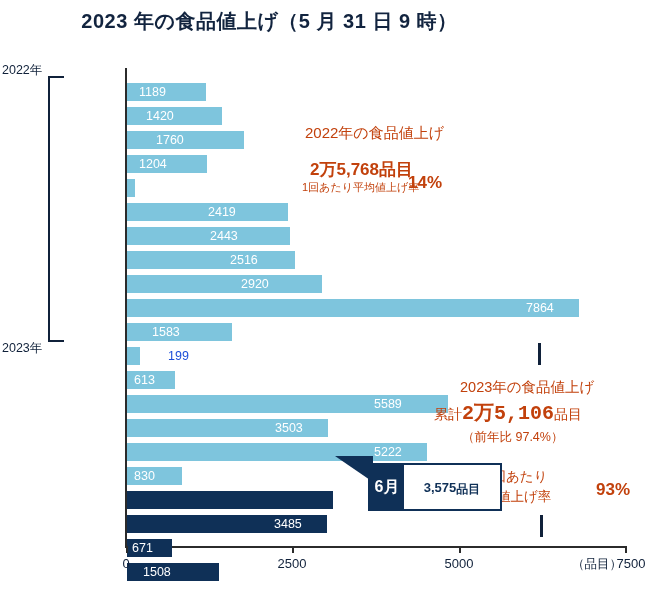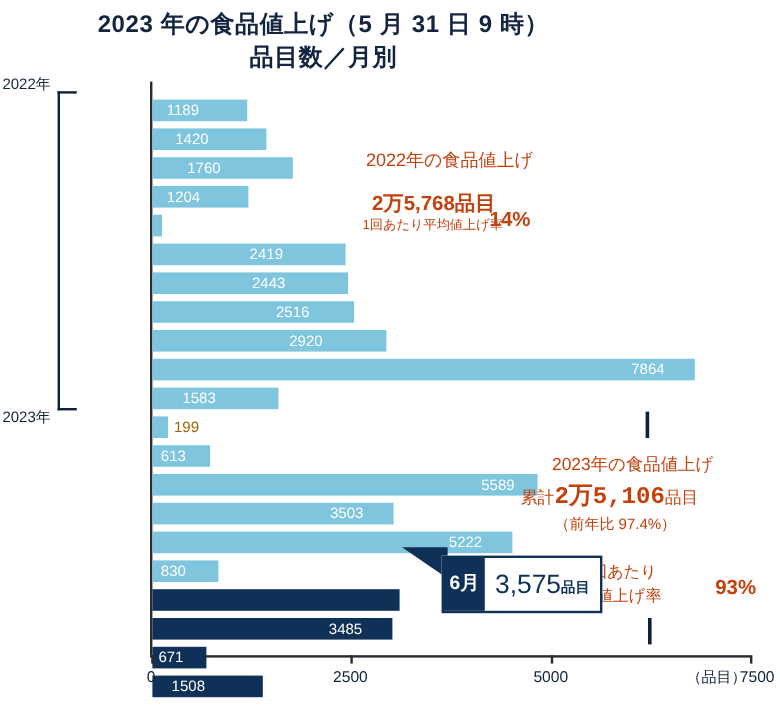--- a/index.html
+++ b/index.html
@@ -39,21 +39,21 @@
     position:absolute;left:127px;top:3px;height:18px;
   }
   .bar.light{background:#7ec5dd;}
   .bar.dark{background:#0f3057;}
   .val{
     position:absolute;top:3px;height:18px;line-height:18px;
     font-size:12.5px;
     white-space:nowrap;
   }
   .val.inside{color:#ffffff;}
-  .val.outside{color:#a16207;}
+  .val.outside{color:#1d4ed8;margin-left:23px;}
 
   
   .yr-label{
     position:absolute;font-size:12.5px;color:#10213a;white-space:nowrap;
   }
   .bracket{
     position:absolute;border-left:2px solid #10213a;border-top:2px solid #10213a;border-bottom:2px solid #10213a;
   }
 
   
@@ -97,35 +97,34 @@
   .callout .m{
     width:34px;background:#0f3057;color:#fff;
     font-size:16px;font-weight:bold;
     display:flex;align-items:center;justify-content:center;
     line-height:1;
   }
   .callout .v{
     flex:1;display:flex;align-items:center;justify-content:center;
     color:#0f3057;
   }
-  .callout .v .num{font-size:22px;font-weight:normal;}
+  .callout .v .num{font-size:13px;font-weight:bold;}
   .callout .v .su{font-size:12px;font-weight:bold;padding-top:5px;}
   .callout-tail{
     position:absolute;left:335px;top:388px;width:0;height:0;
     border-top:0 solid transparent;
     border-bottom:26px solid transparent;
     border-right:38px solid #0f3057;
   }
 </style>
 </head>
 <body>
 
 <div class="title">
   <span>2023 年の食品値上げ（5 月 31 日 9 時）</span>
-  <span class="line2">品目数／月別</span>
 </div>
 
 <div class="plot">
 
   <div class="axis-y"></div>
   <div class="axis-x"></div>
 
   <div class="yr-label" style="left:2px;top:-6px;">2022年</div>
   <div class="bracket" style="left:48px;top:8px;width:14px;height:262px;"></div>
   <div class="yr-label" style="left:2px;top:272px;">2023年</div>
@@ -192,21 +191,21 @@
   </div>
 
   <div class="row" style="top:300px;">
 
     <div class="bar light" style="width:48px;"></div>
     <div class="val inside" style="left:134px;">613</div>
   </div>
   <div class="row" style="top:324px;">
 
     <div class="bar light" style="width:321px;"></div>
-    <div class="val inside" style="left:401px;">5589</div>
+    <div class="val inside" style="left:374px;">5589</div>
   </div>
   <div class="row" style="top:348px;">
 
     <div class="bar light" style="width:201px;"></div>
     <div class="val inside" style="left:275px;">3503</div>
   </div>
   <div class="row" style="top:372px;">
 
     <div class="bar light" style="width:300px;"></div>
     <div class="val inside" style="left:374px;">5222</div>

